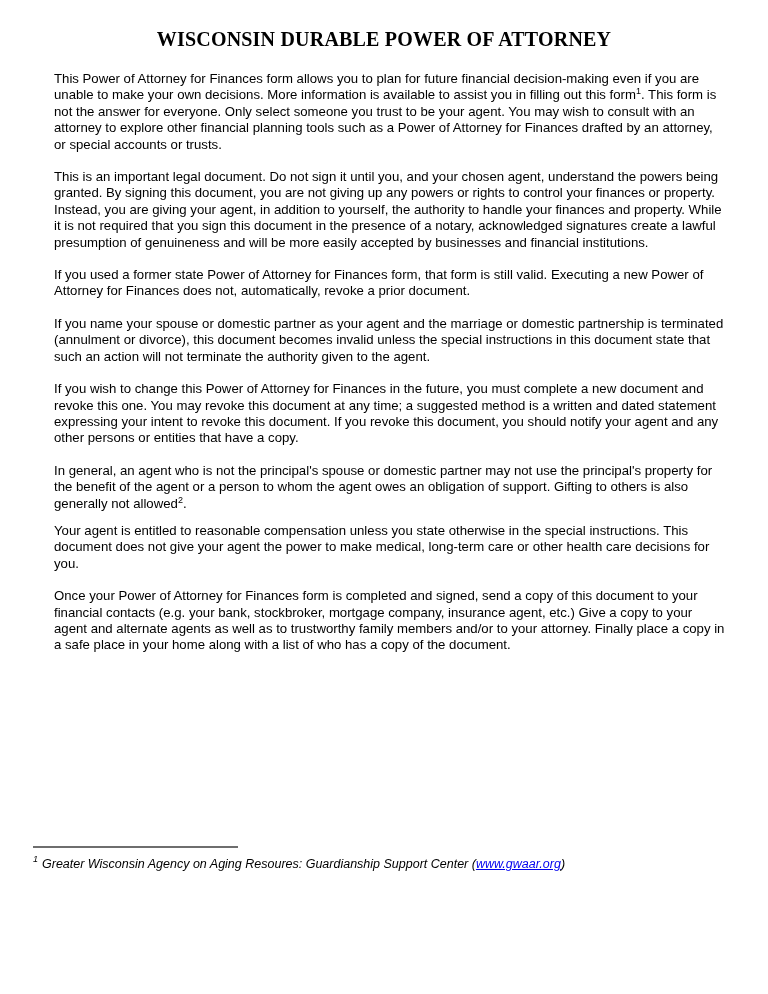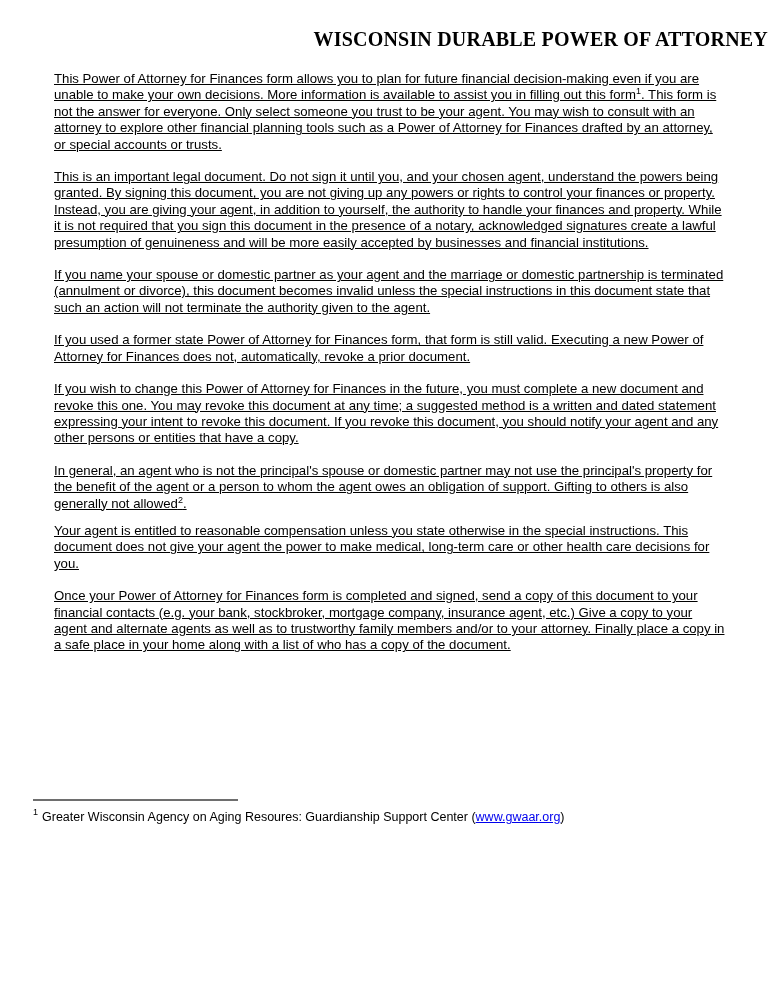--- a/index.html
+++ b/index.html
@@ -15,51 +15,51 @@
     color: #000000;
     font-family: "Liberation Sans", "DejaVu Sans", sans-serif;
     overflow: hidden;
   }
   .title {
     position: absolute;
     top: 28px;
     left: 0;
     width: 100%;
     margin: 0;
-    text-align: right;
+    text-align: center;
     font-family: "Liberation Serif", "DejaVu Serif", serif;
     font-size: 20px;
     font-weight: 700;
     letter-spacing: 0.2px;
   }
   .body-text {
     position: absolute;
     top: 71px;
     left: 54px;
     width: 674px;
   }
   .body-text p {
     margin: 0 0 16px 0;
     font-size: 13.2px;
     line-height: 16.4px;
     text-align: left;
-    text-decoration: underline;
   }
   .body-text p.tight {
     margin-bottom: 11px;
   }
   sup.ref {
     font-size: 9px;
     line-height: 0;
   }
   .footnotes {
     position: absolute;
     left: 33px;
-    top: 799px;
+    top: 846px;
     width: 700px;
+    font-style: italic;
   }
   .fn-sep {
     width: 205px;
     height: 0;
     border-top: 2px solid #6e6e6e;
     margin: 0 0 2px 0;
   }
   .footnote {
     font-size: 12.5px;
     line-height: 15px;
@@ -86,23 +86,23 @@
   <h1 class="title">WISCONSIN DURABLE POWER OF ATTORNEY</h1>
 
   <div class="body-text">
 
     <p><span>This Power of Attorney for Finances form allows you to plan for future financial decision-making even if you are unable to make your own decisions. More information is available to assist you in filling out this form</span><sup class="ref">1</sup><span>. This form is not the answer for everyone. Only select someone you trust to be your agent. You may wish to consult with an attorney to explore other financial planning tools such as a Power of Attorney for Finances drafted by an attorney, or special accounts or trusts.</span></p>
 
     <p>This is an important legal document. Do not sign it until you, and your chosen agent, understand the powers being granted. By signing this document, you are not giving up any powers or rights to control your finances or property. Instead, you are giving your agent, in addition to yourself, the authority to handle your finances and property. While it is not required that you sign this document in the presence of a notary, acknowledged signatures create a lawful presumption of genuineness and will be more easily accepted by businesses and financial institutions.</p>
 
 
 
+    <p>If you used a former state Power of Attorney for Finances form, that form is still valid. Executing a new Power of Attorney for Finances does not, automatically, revoke a prior document.</p>
+
     <p>If you name your spouse or domestic partner as your agent and the marriage or domestic partnership is terminated (annulment or divorce), this document becomes invalid unless the special instructions in this document state that such an action will not terminate the authority given to the agent.</p>
-
-    <p>If you used a former state Power of Attorney for Finances form, that form is still valid. Executing a new Power of Attorney for Finances does not, automatically, revoke a prior document.</p>
 
     <p>If you wish to change this Power of Attorney for Finances in the future, you must complete a new document and revoke this one. You may revoke this document at any time; a suggested method is a written and dated statement expressing your intent to revoke this document. If you revoke this document, you should notify your agent and any other persons or entities that have a copy.</p>
 
     <p class="tight"><span>In general, an agent who is not the principal's spouse or domestic partner may not use the principal's property for the benefit of the agent or a person to whom the agent owes an obligation of support. Gifting to others is also generally not allowed</span><sup class="ref">2</sup><span>.</span></p>
 
     <p>Your agent is entitled to reasonable compensation unless you state otherwise in the special instructions. This document does not give your agent the power to make medical, long-term care or other health care decisions for you.</p>
 
     <p>Once your Power of Attorney for Finances form is completed and signed, send a copy of this document to your financial contacts (e.g. your bank, stockbroker, mortgage company, insurance agent, etc.) Give a copy to your agent and alternate agents as well as to trustworthy family members and/or to your attorney. Finally place a copy in a safe place in your home along with a list of who has a copy of the document.</p>
 
   </div>

